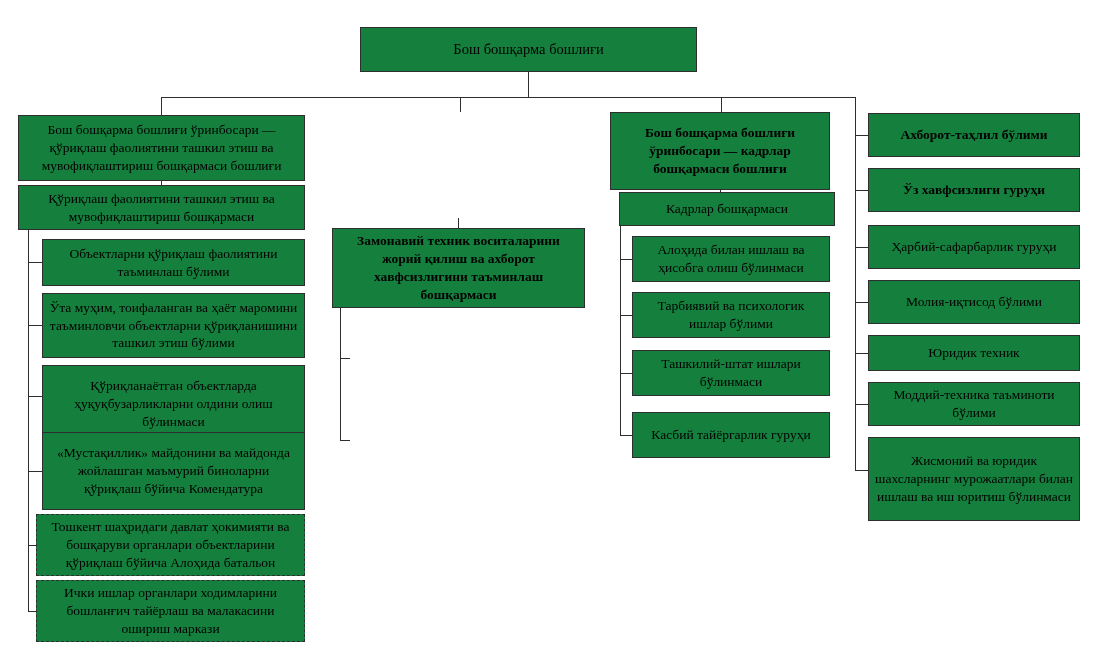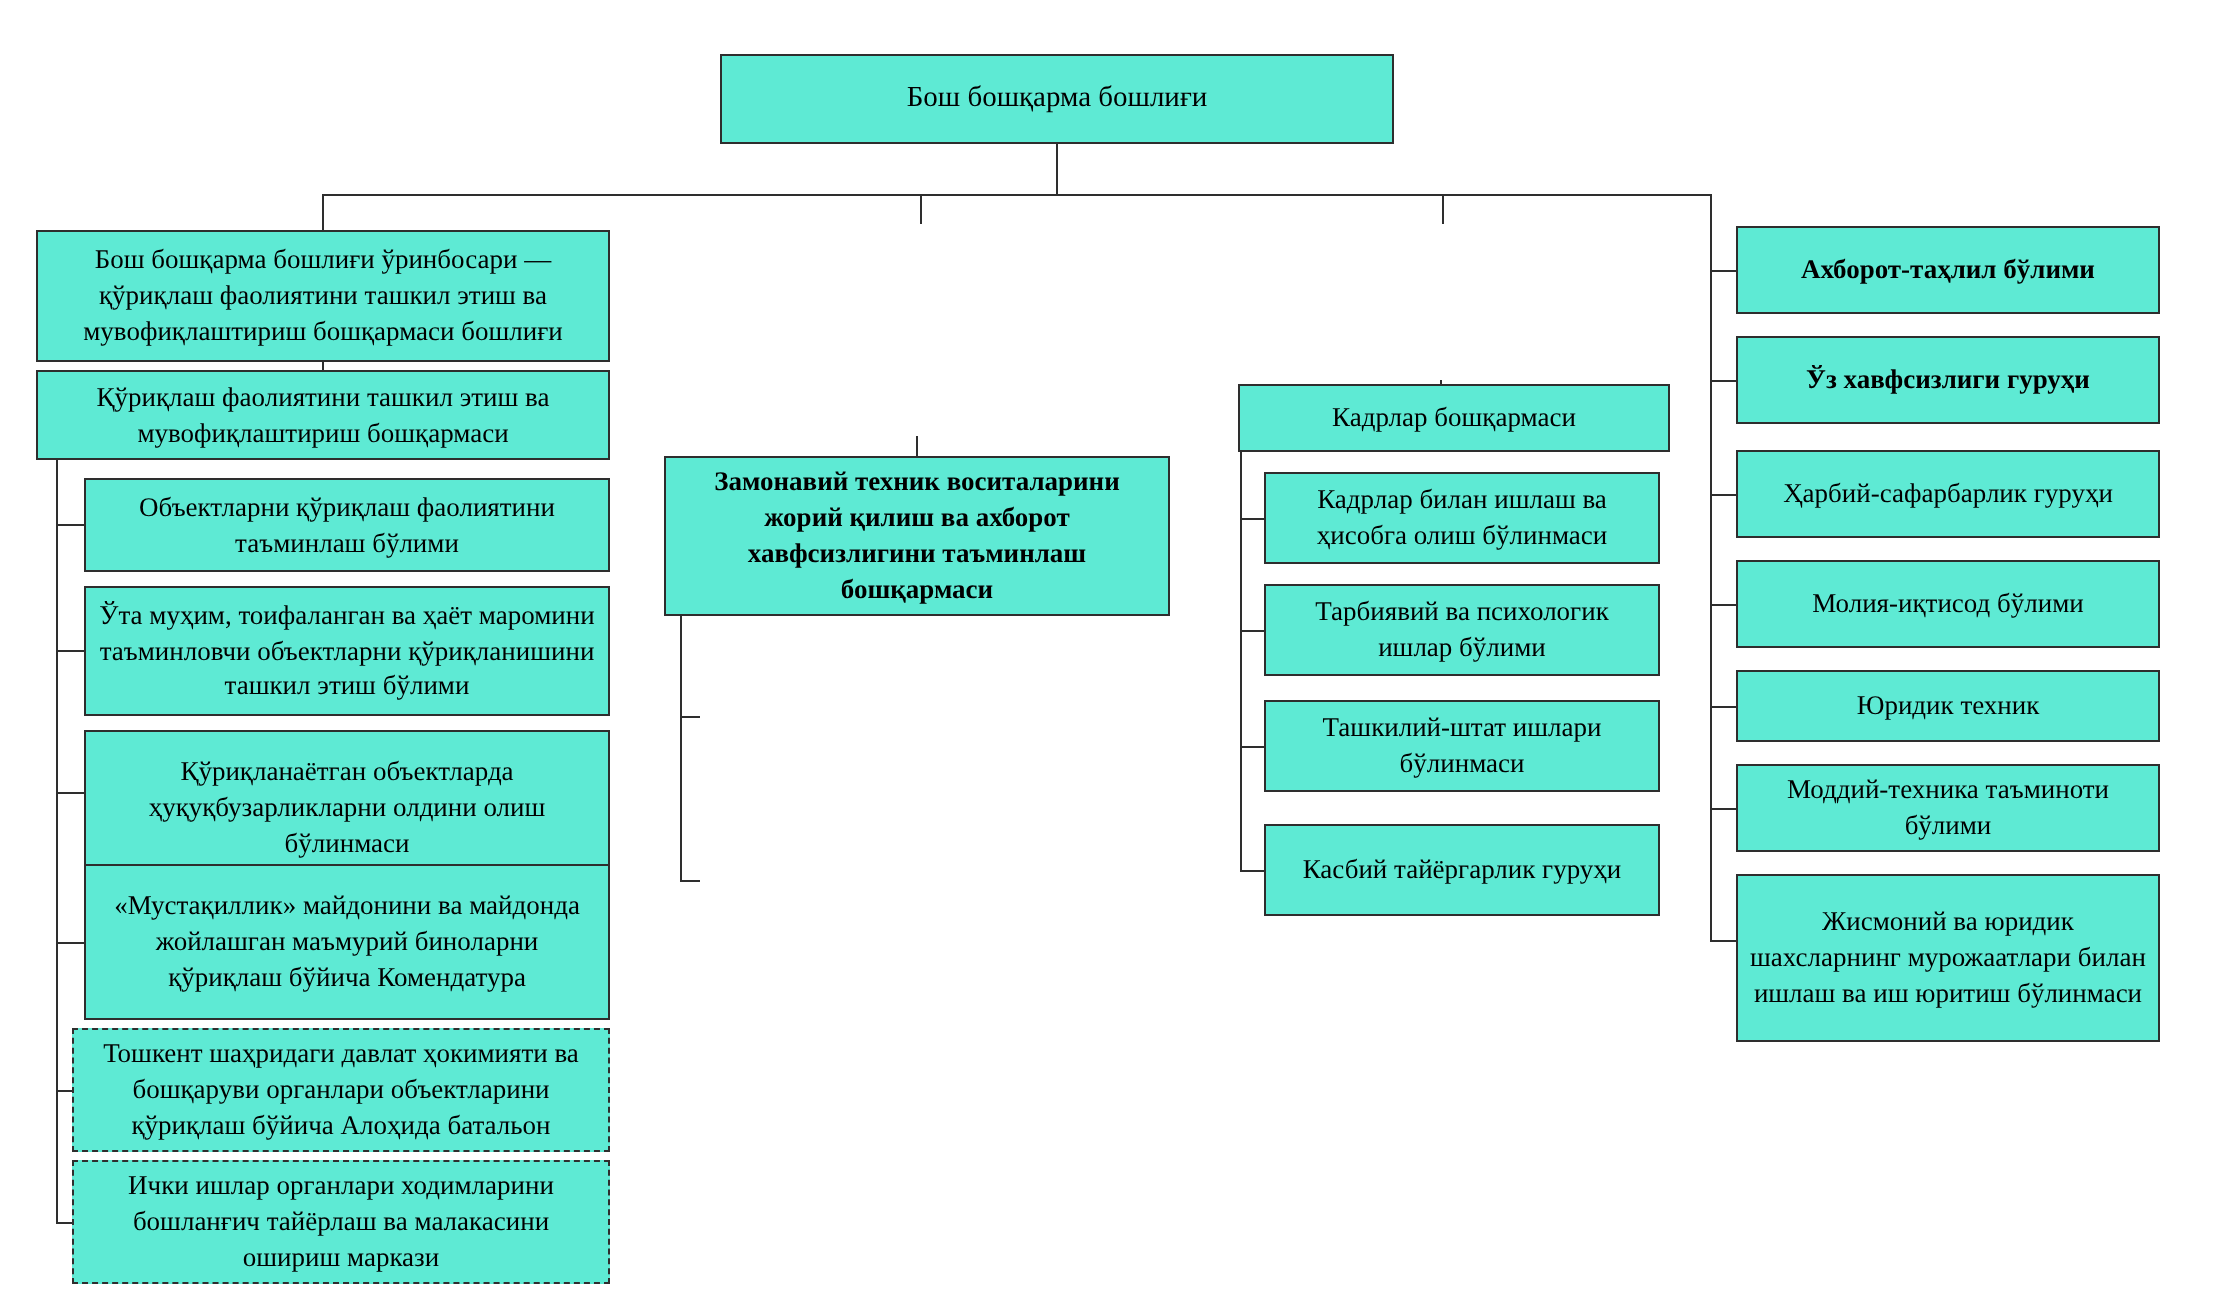--- a/index.html
+++ b/index.html
@@ -13,21 +13,21 @@
     height: 658px;
     background: #ffffff;
     font-family: "Liberation Serif", "DejaVu Serif", serif;
     color: #000000;
     overflow: hidden;
   }
   .box {
     position: absolute;
     box-sizing: border-box;
     border: 1px solid #2e2e2e;
-    background: #5eead4;
+    background: #15803d;
     display: flex;
     align-items: center;
     justify-content: center;
     text-align: center;
     font-size: 13.5px;
     line-height: 1.32;
     padding: 2px 6px;
   }
   .bold { font-weight: bold; }
   .dashed { border-style: dashed; }
@@ -72,30 +72,31 @@
   <div class="box dashed" style="left:36px;top:580px;width:269px;height:62px">Ички ишлар органлари ходимларини бошланғич тайёрлаш ва малакасини ошириш маркази</div>
 
   <div class="vline" style="left:458px;top:218px;height:10px"></div>
   <div class="box bold" style="left:332px;top:228px;width:253px;height:80px">Замонавий техник воситаларини жорий қилиш ва ахборот хавфсизлигини таъминлаш бошқармаси</div>
 
   <div class="vline" style="left:340px;top:308px;height:132px"></div>
   <div class="hline" style="left:340px;top:358px;width:10px"></div>
   <div class="hline" style="left:340px;top:440px;width:10px"></div>
 
 
+  <div class="box bold" style="left:610px;top:112px;width:220px;height:78px">Бош бошқарма бошлиғи ўринбосари — кадрлар бошқармаси бошлиғи</div>
   <div class="vline" style="left:720px;top:190px;height:2px"></div>
   <div class="box" style="left:619px;top:192px;width:216px;height:34px">Кадрлар бошқармаси</div>
 
   <div class="vline" style="left:620px;top:226px;height:209px"></div>
   <div class="hline" style="left:620px;top:259px;width:12px"></div>
   <div class="hline" style="left:620px;top:315px;width:12px"></div>
   <div class="hline" style="left:620px;top:373px;width:12px"></div>
   <div class="hline" style="left:620px;top:435px;width:12px"></div>
 
-  <div class="box" style="left:632px;top:236px;width:198px;height:46px">Кадрлар билан ишлаш ва ҳисобга олиш бўлинмаси</div>
+  <div class="box" style="left:632px;top:236px;width:198px;height:46px">Алоҳида билан ишлаш ва ҳисобга олиш бўлинмаси</div>
   <div class="box" style="left:632px;top:292px;width:198px;height:46px">Тарбиявий ва психологик ишлар бўлими</div>
   <div class="box" style="left:632px;top:350px;width:198px;height:46px">Ташкилий-штат ишлари бўлинмаси</div>
   <div class="box" style="left:632px;top:412px;width:198px;height:46px">Касбий тайёргарлик гуруҳи</div>
 
   <div class="vline" style="left:855px;top:97px;height:373px"></div>
   <div class="hline" style="left:855px;top:135px;width:13px"></div>
   <div class="hline" style="left:855px;top:190px;width:13px"></div>
   <div class="hline" style="left:855px;top:247px;width:13px"></div>
   <div class="hline" style="left:855px;top:302px;width:13px"></div>
   <div class="hline" style="left:855px;top:353px;width:13px"></div>

